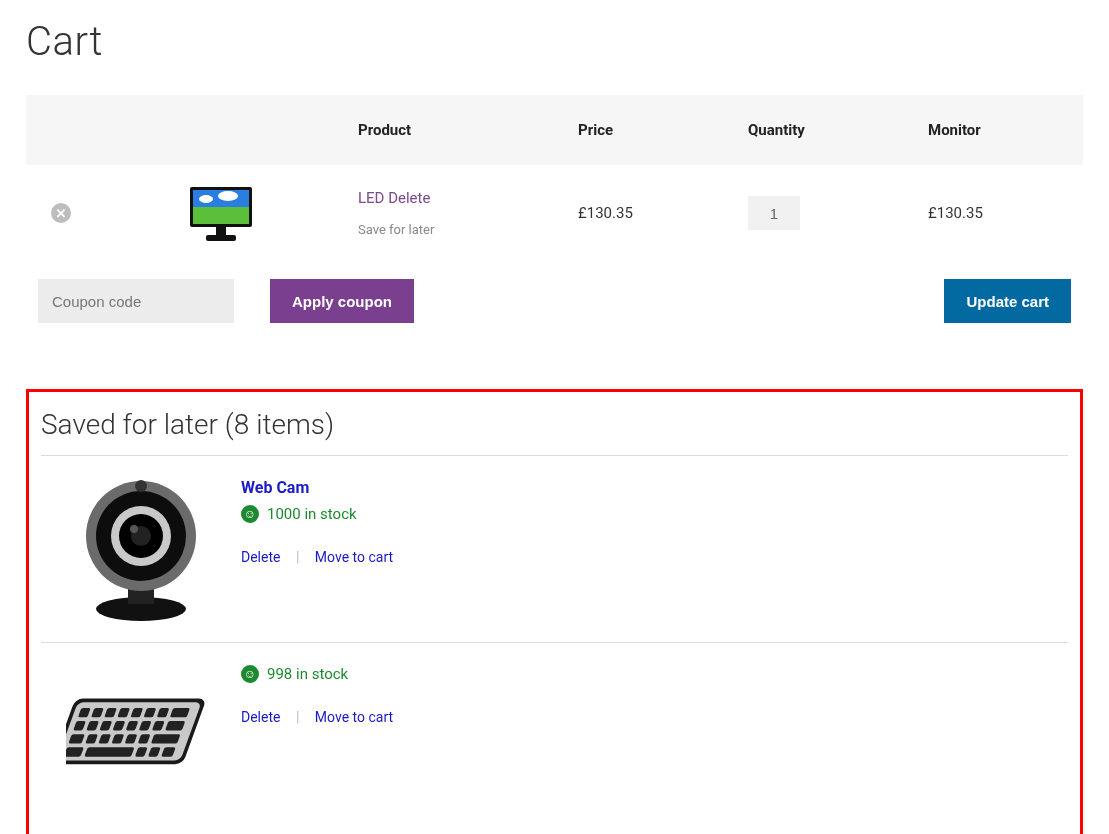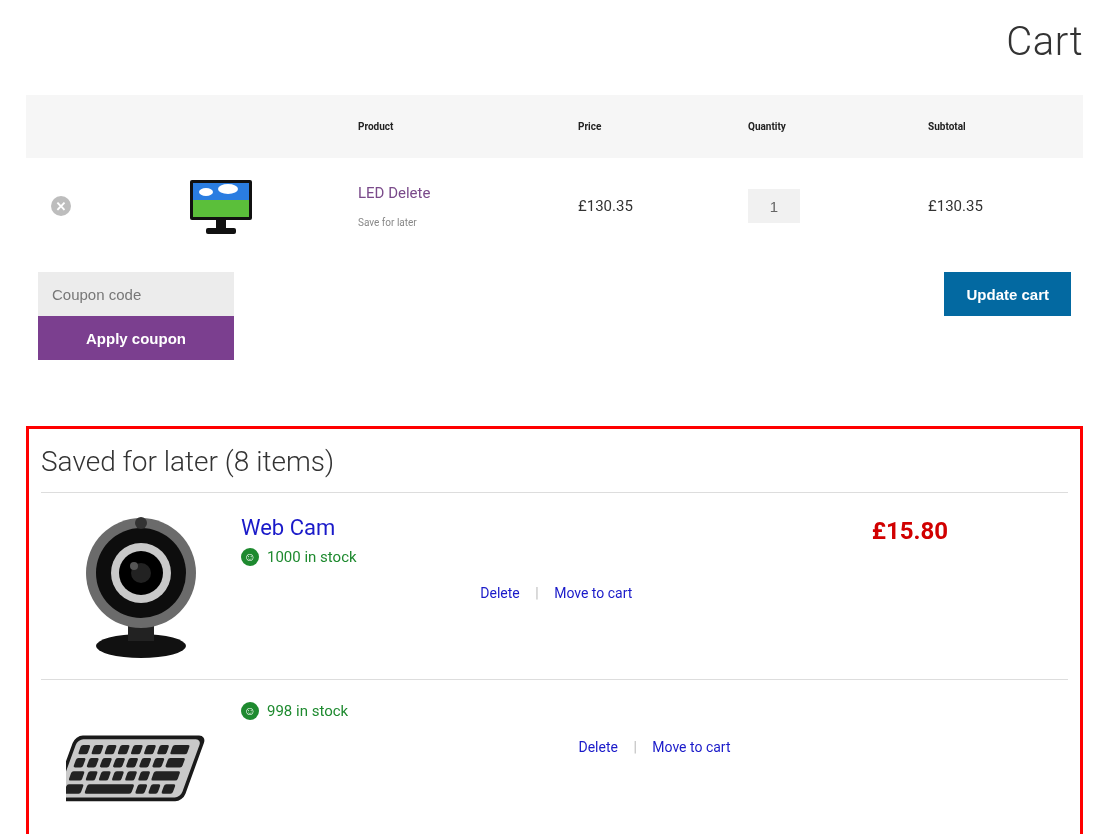--- a/index.html
+++ b/index.html
@@ -5,37 +5,37 @@
   * { box-sizing: border-box; }
   body {
     margin: 0;
     font-family: -apple-system, BlinkMacSystemFont, "Segoe UI", Roboto, Helvetica, Arial, sans-serif;
     background: #fff;
     color: #333;
     width: 1109px;
   }
   .container { padding: 0 26px 30px 26px; }
   h1.page-title {
-    text-align: right;
+    text-align: left;
     font-weight: 300;
     font-size: 40px;
     color: #333;
     margin: 18px 0 30px 0;
     letter-spacing: 0.5px;
   }
   
   table.cart {
     width: 100%;
     border-collapse: collapse;
   }
   table.cart thead tr { background: #f6f6f6; }
   table.cart th {
     text-align: left;
     font-weight: 700;
-    font-size: 10px;
+    font-size: 15px;
     color: #222;
     padding: 26px 12px;
   }
   table.cart td {
     padding: 18px 12px;
     vertical-align: middle;
     font-size: 15px;
   }
   .col-remove { width: 70px; text-align: center; }
   .col-thumb   { width: 250px; text-align: center; }
@@ -48,42 +48,42 @@
     width: 20px; height: 20px; border-radius: 50%;
     background: #bdbdbd; color: #fff; font-weight: bold; font-size: 13px;
     cursor: pointer;
   }
   .thumb-box {
     width: 80px; height: 60px; margin: 0 auto;
     display: flex; align-items: flex-end; justify-content: center;
   }
   .monitor-svg { width: 70px; height: 58px; }
   .product-link { color: #7a4a8a; text-decoration: none; font-size: 15px; cursor: pointer; }
-  .save-later-link { display: block; color: #888; font-size: 10px; margin-top: 15px; cursor: pointer; }
+  .save-later-link { display: block; color: #888; font-size: 13px; margin-top: 15px; cursor: pointer; }
   .qty-input {
     width: 52px; height: 34px; border: none; background: #f1f1f1;
     text-align: center; font-size: 15px; color: #666;
   }
   
   .actions-row td { padding: 0; }
   .actions-bar {
     display: flex; align-items: stretch; justify-content: space-between;
     width: 100%;
   }
-  .coupon-wrap { display: flex; flex-direction: column; }
+  .coupon-wrap { display: flex; }
   .coupon-input {
     width: 196px; height: 44px; border: none; background: #ececec;
     padding: 0 14px; font-size: 15px; color: #666;
   }
   .coupon-input::placeholder { color: #777; }
   .btn {
     border: none; color: #fff; font-weight: 700; font-size: 15px;
     padding: 0 22px; height: 44px; cursor: pointer;
   }
-  .btn-purple { background: #7b3f8f; }
+  .btn-purple { background: #7b3f8f; margin-left: 36px; }
   .btn-muted  { background: #0369a1; }
   
   .saved-box {
     border: 3px solid #ff0000;
     margin-top: 48px;
     padding: 10px 12px 16px 12px;
   }
   .saved-title {
     font-weight: 300; font-size: 28px; color: #333; margin: 6px 0 14px 0;
   }
@@ -91,31 +91,31 @@
     display: flex; align-items: flex-start;
     border-top: 1px solid #ddd;
     padding: 18px 0 18px 0;
   }
   .saved-thumb {
     width: 200px; display: flex; justify-content: center; align-items: flex-start;
   }
   .saved-thumb .img { width: 150px; height: 150px; display: flex; align-items: center; justify-content: center; }
   .saved-info { flex: 1; padding-top: 4px; }
   .saved-name {
-    color: #1a1ac9; font-weight: 400; font-size: 22px; cursor: pointer;
+    color: #1a1ac9; font-weight: 700; font-size: 16px; cursor: pointer;
     margin: 0 0 8px 0;
   }
   .stock {
     color: #1e8a2f; font-size: 15px; display: flex; align-items: center; gap: 8px;
   }
   .stock .smile {
     width: 18px; height: 18px; border-radius: 50%; background: #1e8a2f; color: #fff;
     display: inline-flex; align-items: center; justify-content: center; font-size: 12px; line-height: 1;
   }
-  .item-actions { margin-top: 19px; font-size: 14px; text-align: center; }
+  .item-actions { margin-top: 26px; font-size: 14px; }
   .item-actions a { color: #1a1ac9; text-decoration: none; cursor: pointer; }
   .item-actions .sep { color: #bbb; margin: 0 12px; }
   .saved-price {
     color: #d10000; font-weight: 700; font-size: 24px; padding-right: 120px; padding-top: 6px;
     white-space: nowrap;
   }
 </style>
 </head>
 <body>
 
@@ -124,21 +124,21 @@
   <h1 class="page-title">Cart</h1>
 
   <table class="cart">
     <thead>
       <tr>
         <th class="col-remove"></th>
         <th class="col-thumb"></th>
         <th class="col-product">Product</th>
         <th class="col-price">Price</th>
         <th class="col-qty">Quantity</th>
-        <th class="col-subtotal">Subtotal</th>
+        <th class="col-subtotal">Monitor</th>
       </tr>
     </thead>
     <tbody>
       <tr>
         <td class="col-remove">
           <span class="remove-btn">
             <span>✕</span>
           </span>
         </td>
         <td class="col-thumb">
@@ -202,21 +202,20 @@
         <div class="stock">
           <span class="smile">☺</span>
           <span>1000 in stock</span>
         </div>
         <div class="item-actions">
           <a>Delete</a>
           <span class="sep">|</span>
           <a>Move to cart</a>
         </div>
       </div>
-      <div class="saved-price">£15.80</div>
     </div>
 
     <div class="saved-item">
       <div class="saved-thumb">
         <div class="img">
           <svg viewBox="0 0 160 120" width="160" height="120">
             <g transform="translate(10,20) skewX(-20)">
               <rect x="0" y="0" width="140" height="70" rx="8" fill="#1a1a1a"></rect>
               <rect x="4" y="4" width="132" height="62" rx="6" fill="#c9c9c9"></rect>
               <g fill="#222">

